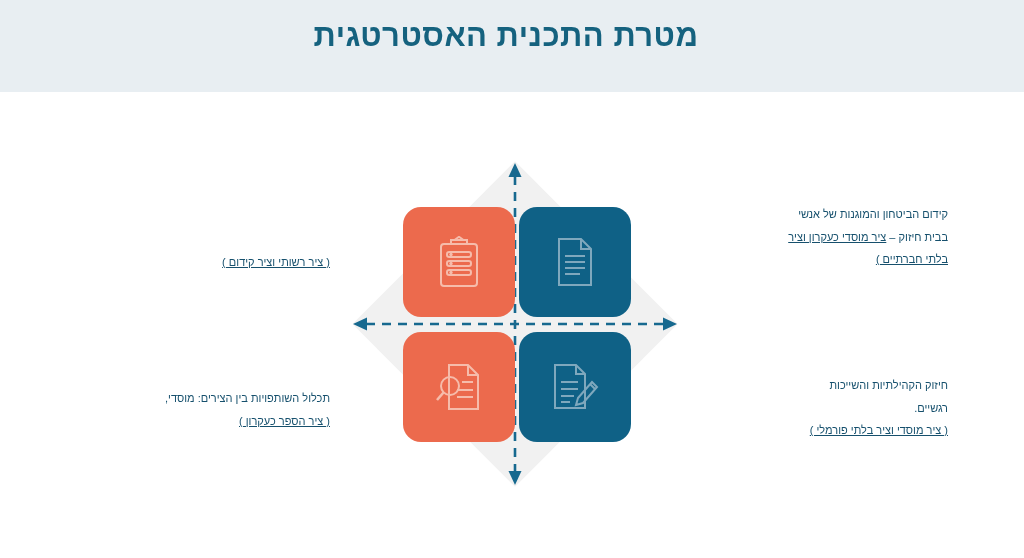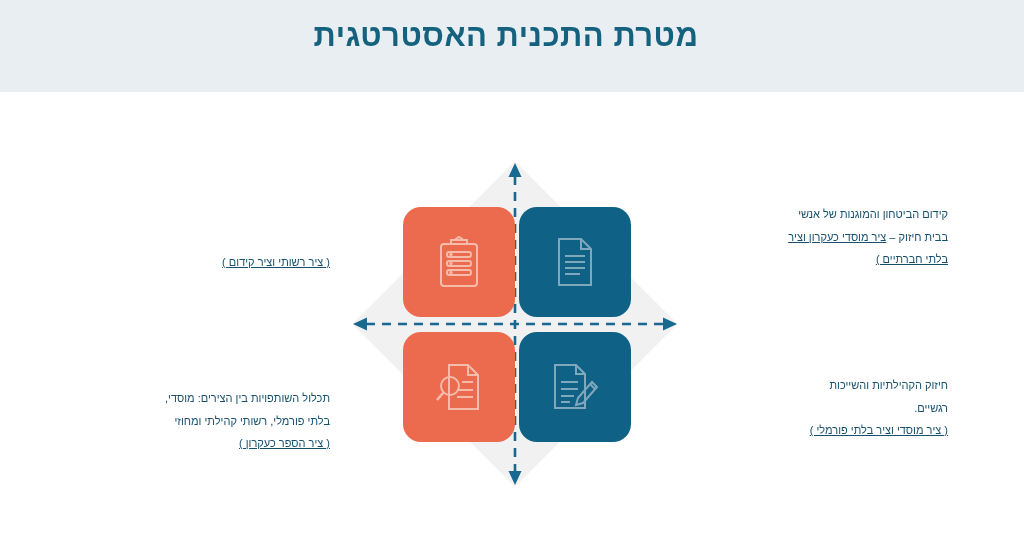--- a/index.html
+++ b/index.html
@@ -199,21 +199,20 @@
     </div>
 
   </div>
 
   <div class="txt" id="txt-left-top">
     <div class="u">( ציר רשותי וציר קידום )</div>
   </div>
 
   <div class="txt" id="txt-left-bottom">
     <div>תכלול השותפויות בין הצירים: מוסדי,</div>
-    <div>בלתי פורמלי, רשותי קהילתי ומחוזי</div>
     <div class="u">( ציר הספר כעקרון )</div>
   </div>
 
   <div class="txt" id="txt-right-top">
     <div>קידום הביטחון והמוגנות של אנשי</div>
     <div><span>בבית חיזוק – </span><span class="u">ציר מוסדי כעקרון וציר</span></div>
     <div class="u">בלתי חברתיים )</div>
   </div>
 
   <div class="txt" id="txt-right-bottom">

